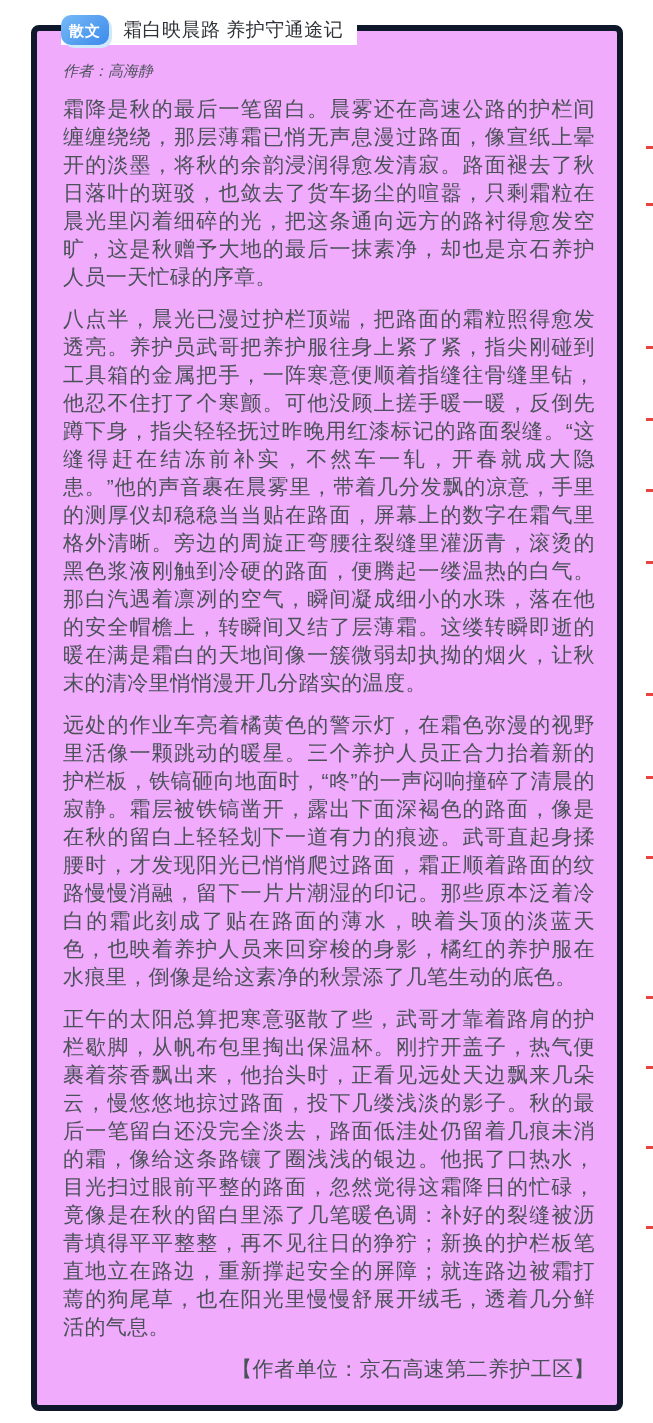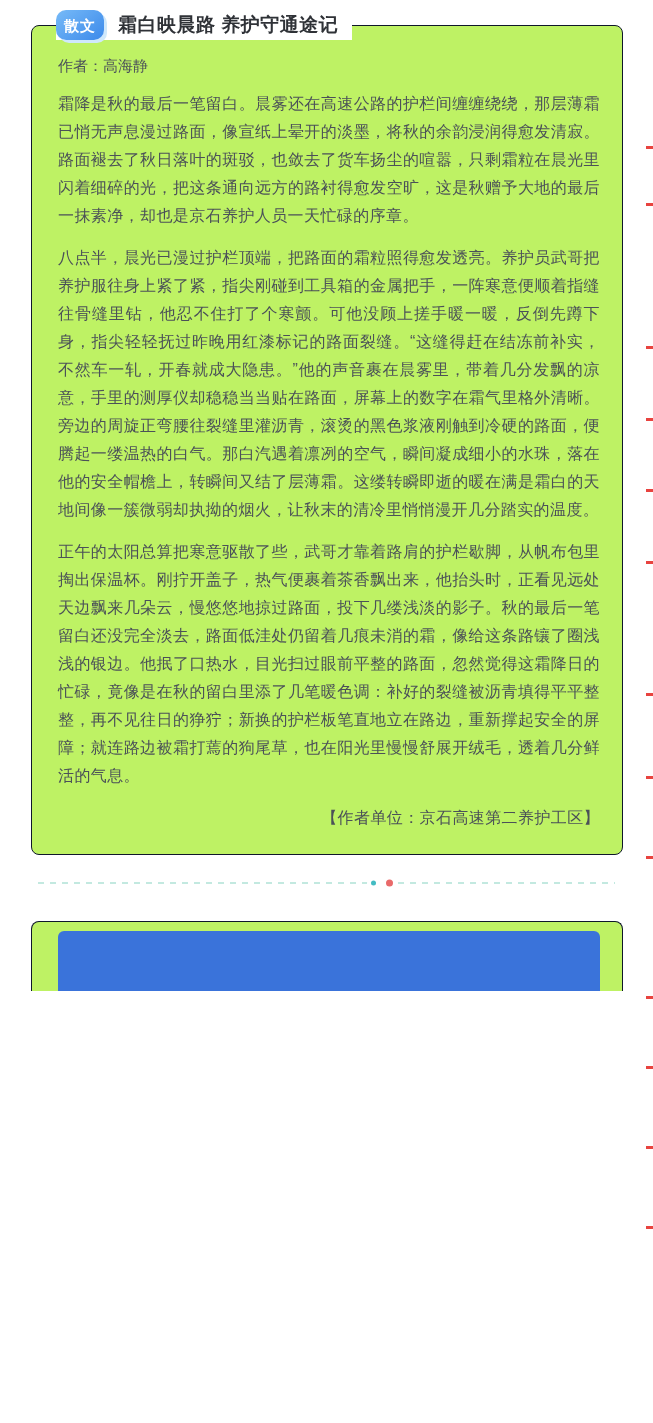--- a/index.html
+++ b/index.html
@@ -4,48 +4,48 @@
 <style>
   * { box-sizing: border-box; }
   html,body { margin:0; padding:0; }
   body {
     width:653px; height:1423px; overflow:hidden; background:#ffffff;
     font-family:"Liberation Sans","DejaVu Sans",sans-serif;
     position:relative;
   }
   .card {
     margin:0 30px 0 31px;
-    border:1px solid #0f172a;
+    border:6px solid #0f172a;
     border-radius:8px;
-    background:#bef264;
+    background:#f0abfc;
     position:relative;
   }
   .card-1 { margin-top:25px; padding:0 22px 22px 26px; }
   .card-2 { margin-top:37px; padding:9px 22px 0 26px; border-bottom:none; border-radius:8px 8px 0 0; }
 
   .card-header {
     position:absolute; top:-16px; left:24px;
     display:flex; align-items:center;
     background:#fff; padding:0 14px 0 0; z-index:2;
   }
   .badge {
     display:inline-block;
     background:linear-gradient(140deg,#74b8f7 5%,#3f8ceb 95%);
     color:#fff; font-size:15px; font-weight:bold; line-height:1;
     padding:8px 8px 7px; border-radius:10px;
     box-shadow:3px 3px 0 #cfe8fb;
     letter-spacing:1px; white-space:nowrap;
   }
   .title {
-    margin:0 0 0 14px; font-size:19px; font-weight:bold;
+    margin:0 0 0 14px; font-size:19px; font-weight:normal;
     color:#2f3237; letter-spacing:0.5px; white-space:nowrap;
   }
-  .author { margin:0; padding-top:31px; font-size:15px; color:#4c525a; }
+  .author { margin:0; padding-top:31px; font-size:15px; color:#4c525a;font-style:italic; }
   .body-p {
-    margin:14px 0 0; font-size:16px; line-height:28px;
+    margin:14px 0 0; font-size:21px; line-height:28px;
     color:#4b5158; text-align:justify; letter-spacing:0.4px;
   }
   .unit { text-align:right; }
 
   .divider {
     height:2px; margin:27px 38px 0 38px;
     background:repeating-linear-gradient(90deg,#c3e9e0 0 6px,transparent 6px 12px);
     position:relative;
   }
   .dot {
@@ -63,20 +63,21 @@
 <body>
 
 <section class="card card-1">
   <header class="card-header">
     <span class="badge" id="badge1">散文</span>
     <h1 class="title">霜白映晨路 养护守通途记</h1>
   </header>
   <p class="author">作者：高海静</p>
   <p class="body-p">霜降是秋的最后一笔留白。晨雾还在高速公路的护栏间缠缠绕绕，那层薄霜已悄无声息漫过路面，像宣纸上晕开的淡墨，将秋的余韵浸润得愈发清寂。路面褪去了秋日落叶的斑驳，也敛去了货车扬尘的喧嚣，只剩霜粒在晨光里闪着细碎的光，把这条通向远方的路衬得愈发空旷，这是秋赠予大地的最后一抹素净，却也是京石养护人员一天忙碌的序章。</p>
   <p class="body-p">八点半，晨光已漫过护栏顶端，把路面的霜粒照得愈发透亮。养护员武哥把养护服往身上紧了紧，指尖刚碰到工具箱的金属把手，一阵寒意便顺着指缝往骨缝里钻，他忍不住打了个寒颤。可他没顾上搓手暖一暖，反倒先蹲下身，指尖轻轻抚过昨晚用红漆标记的路面裂缝。“这缝得赶在结冻前补实，不然车一轧，开春就成大隐患。”他的声音裹在晨雾里，带着几分发飘的凉意，手里的测厚仪却稳稳当当贴在路面，屏幕上的数字在霜气里格外清晰。旁边的周旋正弯腰往裂缝里灌沥青，滚烫的黑色浆液刚触到冷硬的路面，便腾起一缕温热的白气。那白汽遇着凛冽的空气，瞬间凝成细小的水珠，落在他的安全帽檐上，转瞬间又结了层薄霜。这缕转瞬即逝的暖在满是霜白的天地间像一簇微弱却执拗的烟火，让秋末的清冷里悄悄漫开几分踏实的温度。</p>
+  <p class="body-p">远处的作业车亮着橘黄色的警示灯，在霜色弥漫的视野里活像一颗跳动的暖星。三个养护人员正合力抬着新的护栏板，铁镐砸向地面时，“咚”的一声闷响撞碎了清晨的寂静。霜层被铁镐凿开，露出下面深褐色的路面，像是在秋的留白上轻轻划下一道有力的痕迹。武哥直起身揉腰时，才发现阳光已悄悄爬过路面，霜正顺着路面的纹路慢慢消融，留下一片片潮湿的印记。那些原本泛着冷白的霜此刻成了贴在路面的薄水，映着头顶的淡蓝天色，也映着养护人员来回穿梭的身影，橘红的养护服在水痕里，倒像是给这素净的秋景添了几笔生动的底色。</p>
   <p class="body-p">正午的太阳总算把寒意驱散了些，武哥才靠着路肩的护栏歇脚，从帆布包里掏出保温杯。刚拧开盖子，热气便裹着茶香飘出来，他抬头时，正看见远处天边飘来几朵云，慢悠悠地掠过路面，投下几缕浅淡的影子。秋的最后一笔留白还没完全淡去，路面低洼处仍留着几痕未消的霜，像给这条路镶了圈浅浅的银边。他抿了口热水，目光扫过眼前平整的路面，忽然觉得这霜降日的忙碌，竟像是在秋的留白里添了几笔暖色调：补好的裂缝被沥青填得平平整整，再不见往日的狰狞；新换的护栏板笔直地立在路边，重新撑起安全的屏障；就连路边被霜打蔫的狗尾草，也在阳光里慢慢舒展开绒毛，透着几分鲜活的气息。</p>
   <p class="body-p unit">【作者单位：京石高速第二养护工区】</p>
 </section>
 
 <div class="divider">
   <span class="dot dot-teal" id="dotTeal" style="background: rgb(67, 188, 195);"></span>
   <span class="dot dot-red" id="dotRed" style="background: rgb(233, 106, 106);"></span>
 </div>
 
 <section class="card card-2">

